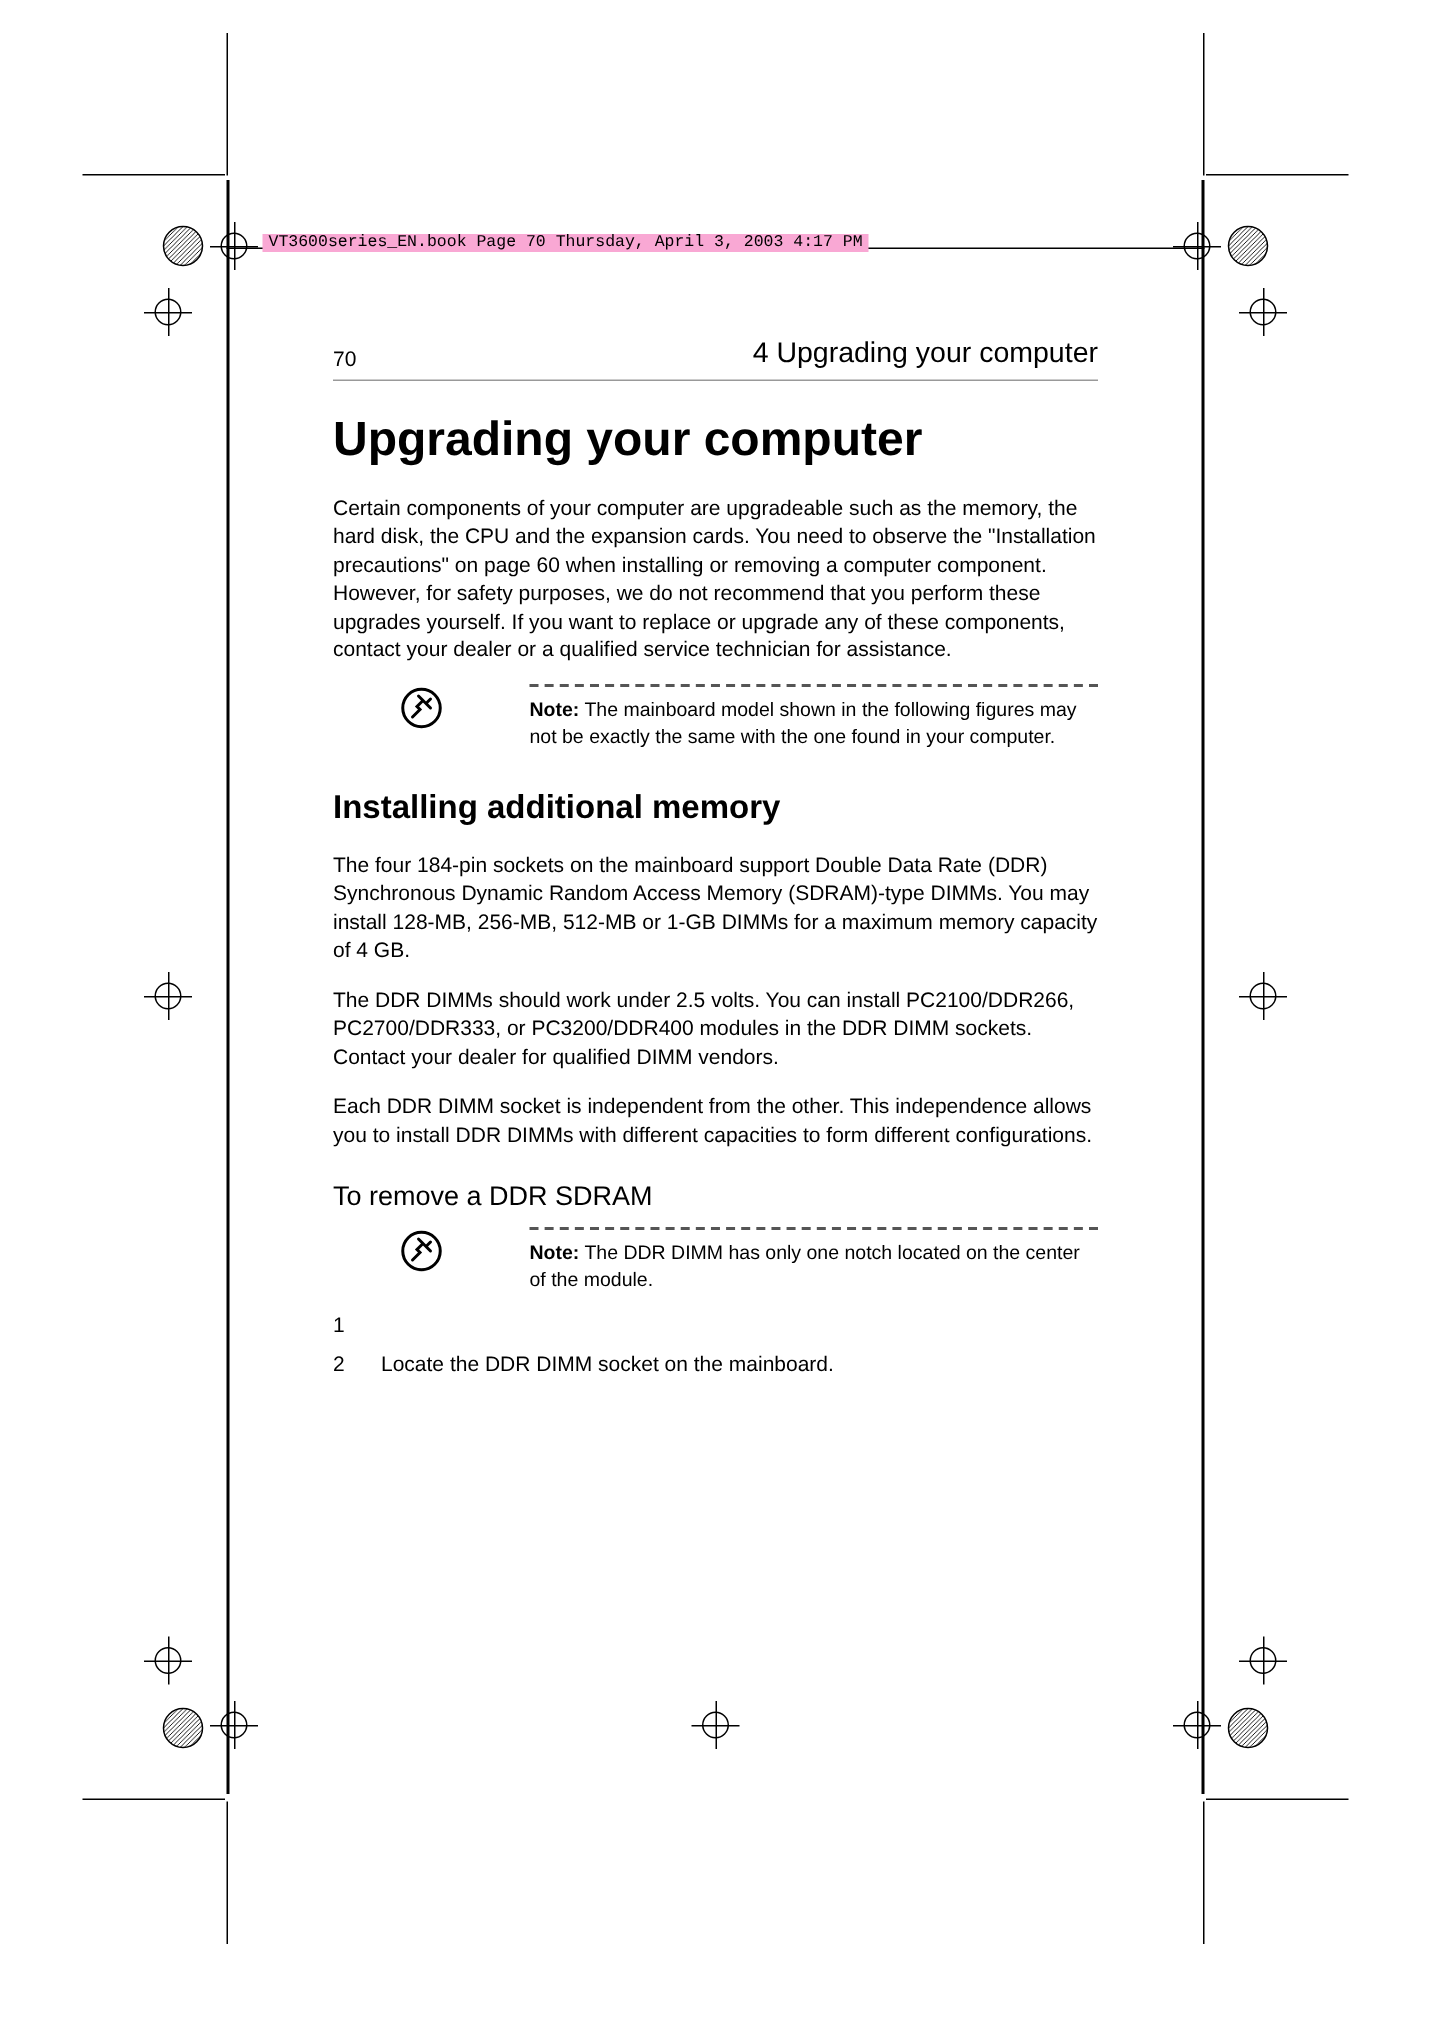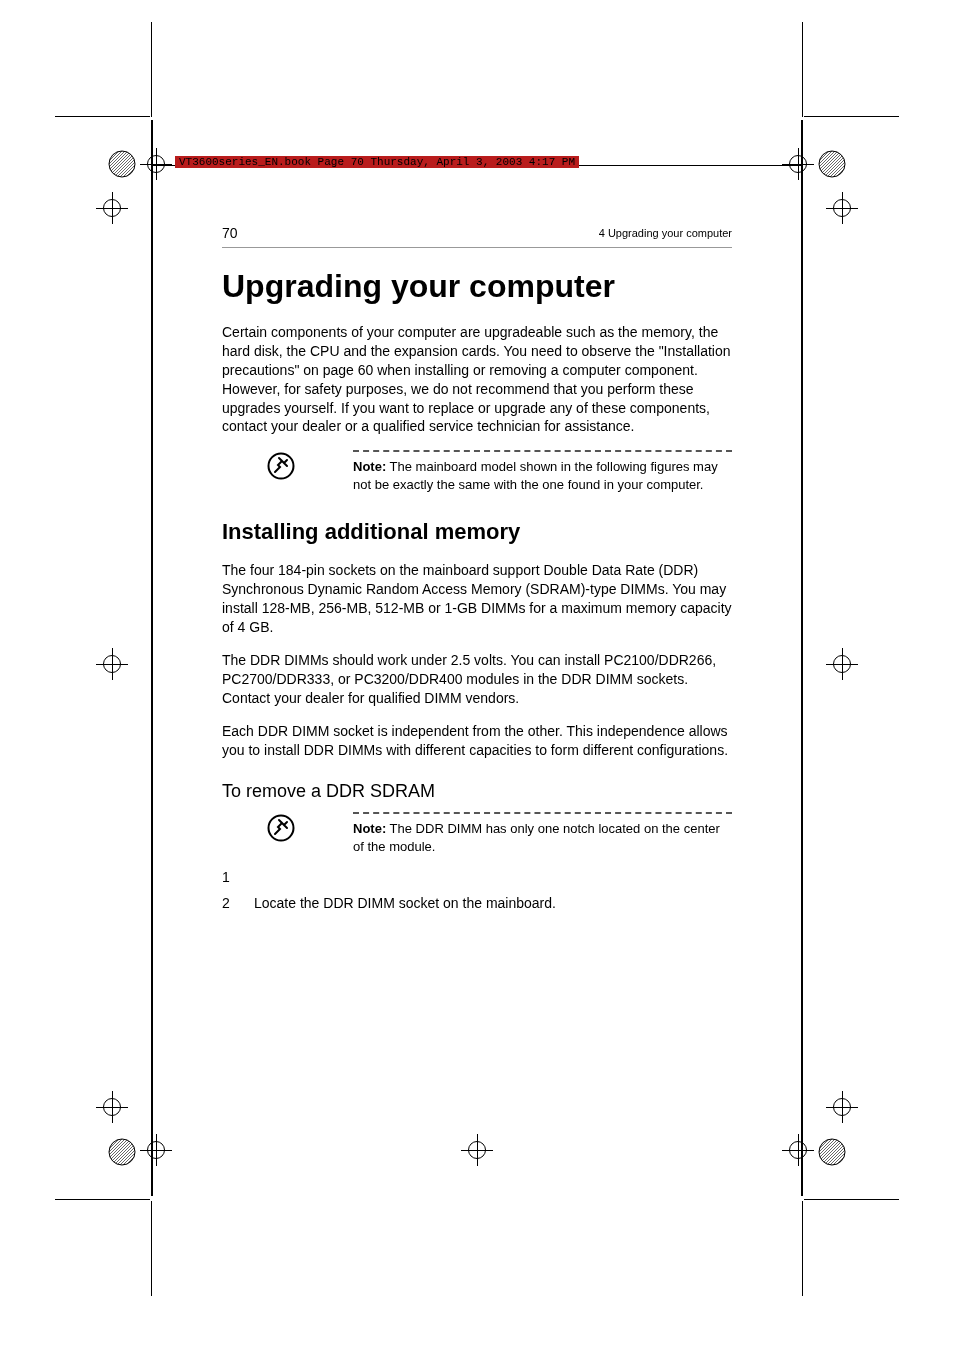--- a/index.html
+++ b/index.html
@@ -75,21 +75,21 @@
       right: 151px;
       height: 1px;
       background: #000;
     }
     .header-text {
       position: absolute;
       top: 156px;
       left: 175px;
       font-family: "Courier New", monospace;
       font-size: 11px;
-      background: #b91c1c;
+      background: #f9a8d4;
       padding: 0 4px;
     }
     .content-frame {
       position: absolute;
       top: 120px;
       left: 151px;
       right: 151px;
       bottom: 155px;
       border-left: 2px solid #000;
       border-right: 2px solid #000;
@@ -97,27 +97,27 @@
     .inner-content {
       position: absolute;
       top: 225px;
       left: 222px;
       width: 510px;
     }
     .page-number {
       font-size: 14px;
     }
     .header-chapter {
-      font-size: 11px;
+      font-size: 19px;
       text-align: right;
     }
     .header-row {
       display: flex;
       justify-content: space-between;
-      align-items: center;
+      align-items: flex-end;
       margin-bottom: 6px;
     }
     .header-rule {
       height: 1px;
       background: #999;
       margin-bottom: 20px;
     }
     h1 {
       font-size: 32px;
       font-weight: bold;

